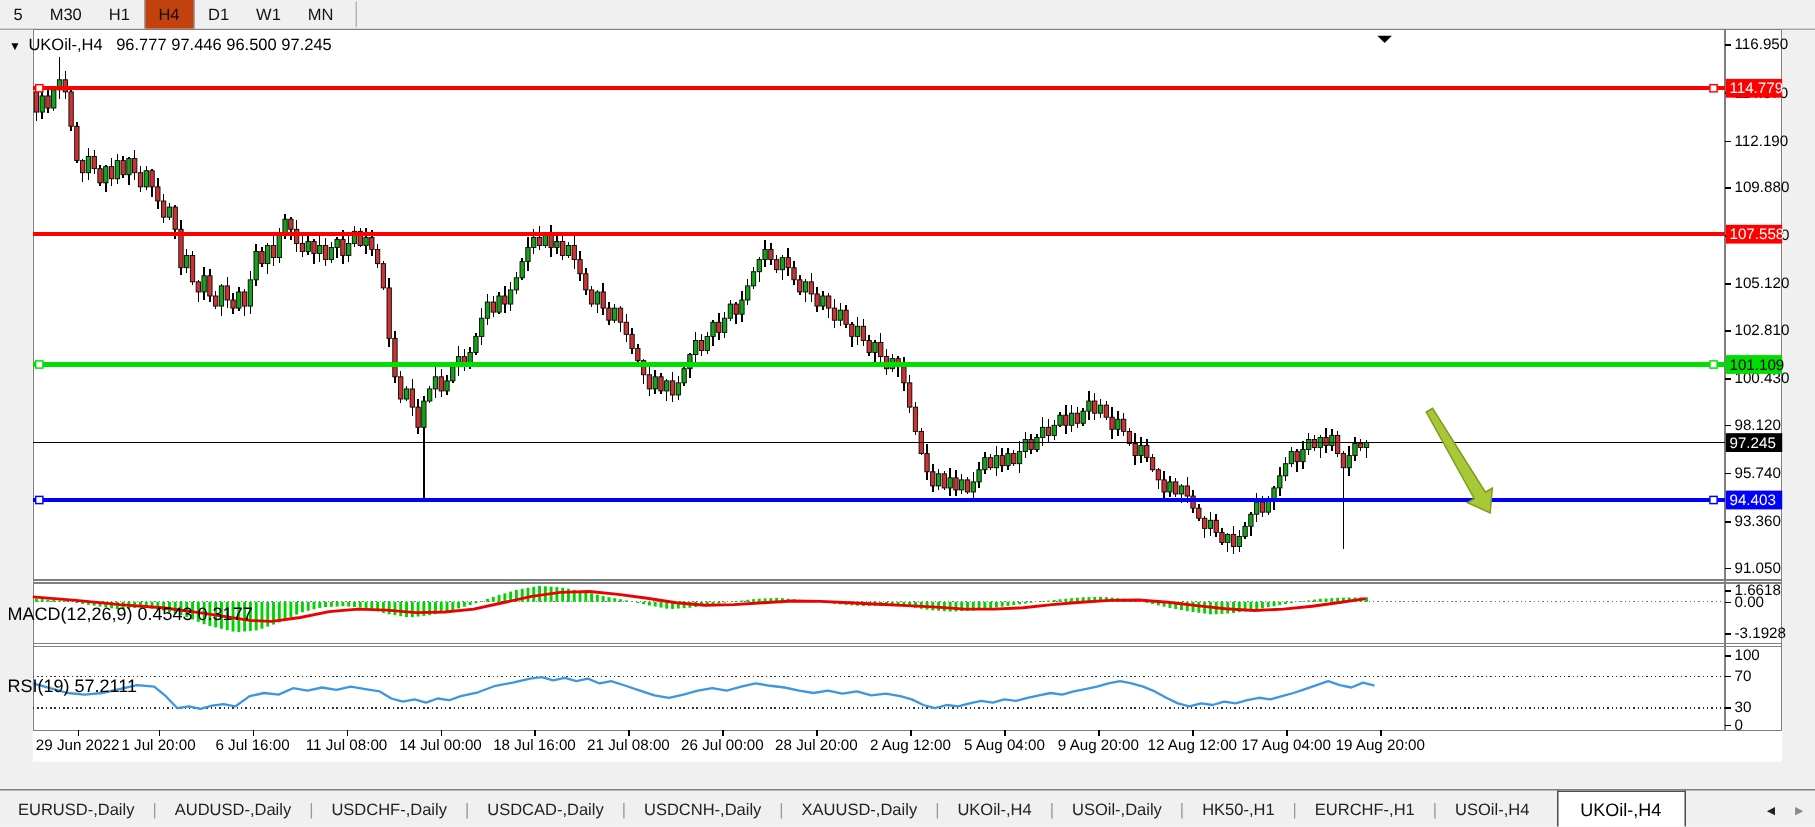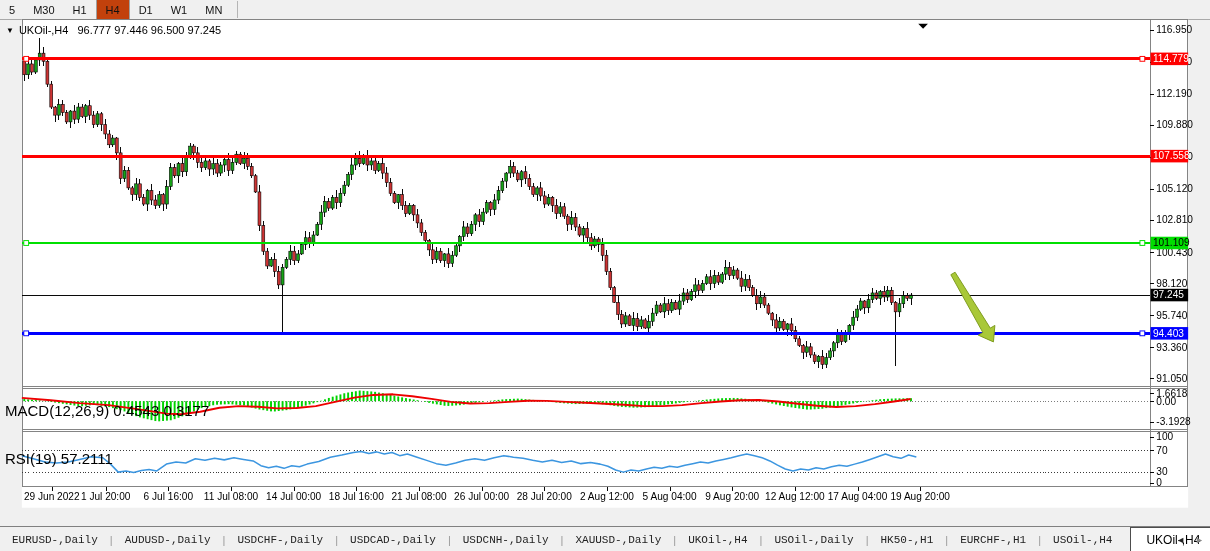--- a/index.html
+++ b/index.html
@@ -11,27 +11,27 @@
   .tf{padding:1px 9px;cursor:default;}
   .tf-active{border:1px solid #a0a0a0;background:#c2410c;padding:19px 9px;}
   .tb-divider{width:1px;height:17px;background:#b5b5b5;margin-left:6px;}
   
   .chartwrap{position:absolute;left:0;top:19px;width:1210px;height:507px;}
   #chart{position:absolute;left:0;top:0;}
   .title-overlay{position:absolute;left:6px;top:5px;font-size:11px;color:#000;z-index:5;
     display:flex;align-items:center;}
   .title-overlay .tri{font-size:8px;margin-right:5px;}
   .title-overlay .ohlc{margin-left:9px;}
-  .ind-label{position:absolute;left:5px;font-size:15px;color:#000;z-index:5;}
+  .ind-label{position:absolute;left:5px;font-size:12px;color:#000;z-index:5;}
   .macd-label{top:383px;}
   .rsi-label{top:431px;}
   
   .tabbar{position:absolute;left:0;top:526px;width:1210px;height:25px;background:#f0f0f0;
     border-top:1px solid #808080;display:flex;align-items:center;font-size:11px;color:#222;}
-  .tab{padding:0 12px;white-space:nowrap;cursor:default;font-family:Liberation Mono, monospace;}
+  .tab{padding:0 12px;white-space:nowrap;cursor:default;}
   .tabsep{color:#999;}
   .tab-active{background:#fff;border:1px solid #4d4d4d;border-bottom:none;padding:3px 15px;
     margin:0 6px;white-space:nowrap;height:18px;display:flex;align-items:center;font-size:12px;color:#000;}
   .tab-arrows{position:absolute;right:6px;top:0;height:25px;display:flex;align-items:center;gap:10px;}
   .tab-arrow-l{font-size:9px;color:#222;}
   .tab-arrow-r{font-size:9px;color:#888;}
 </style>
 </head>
 <body>
 

